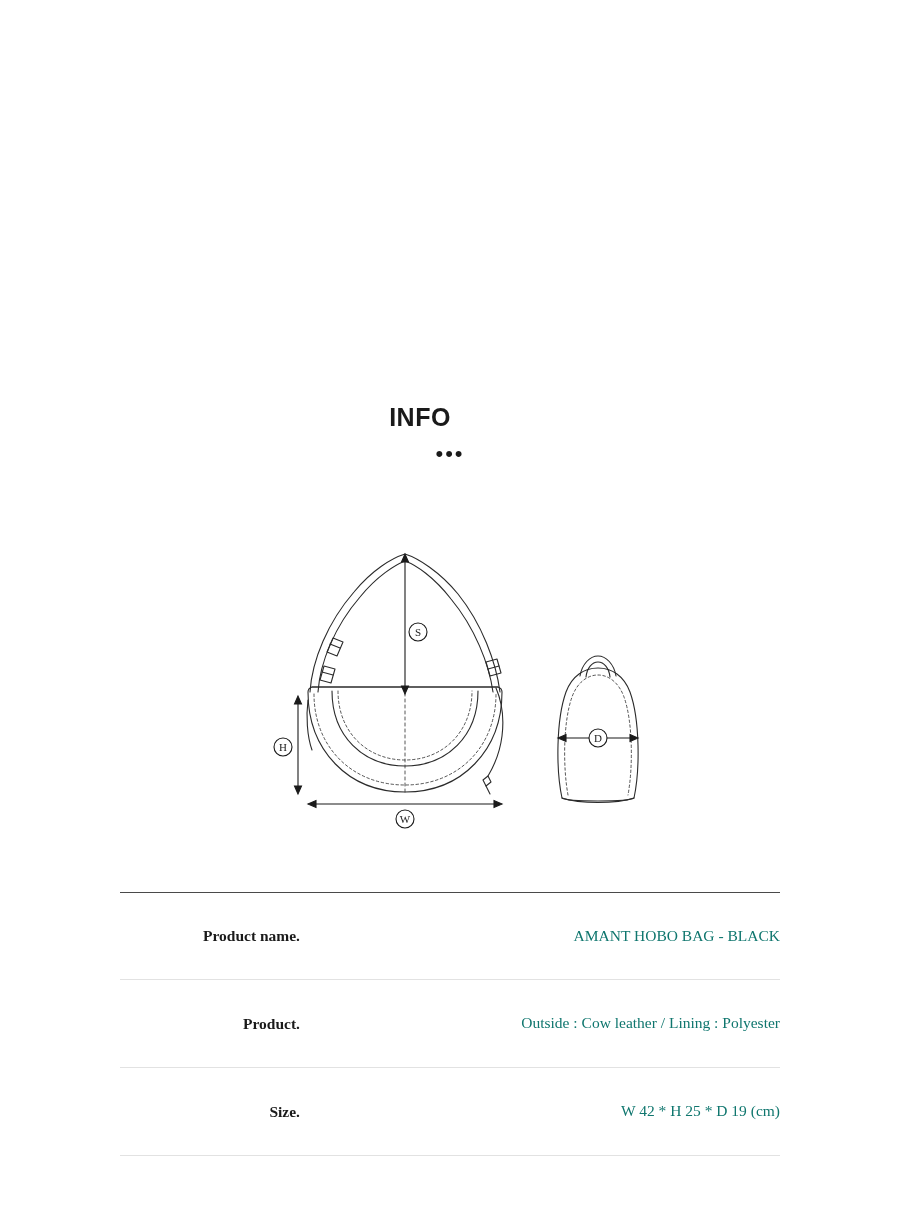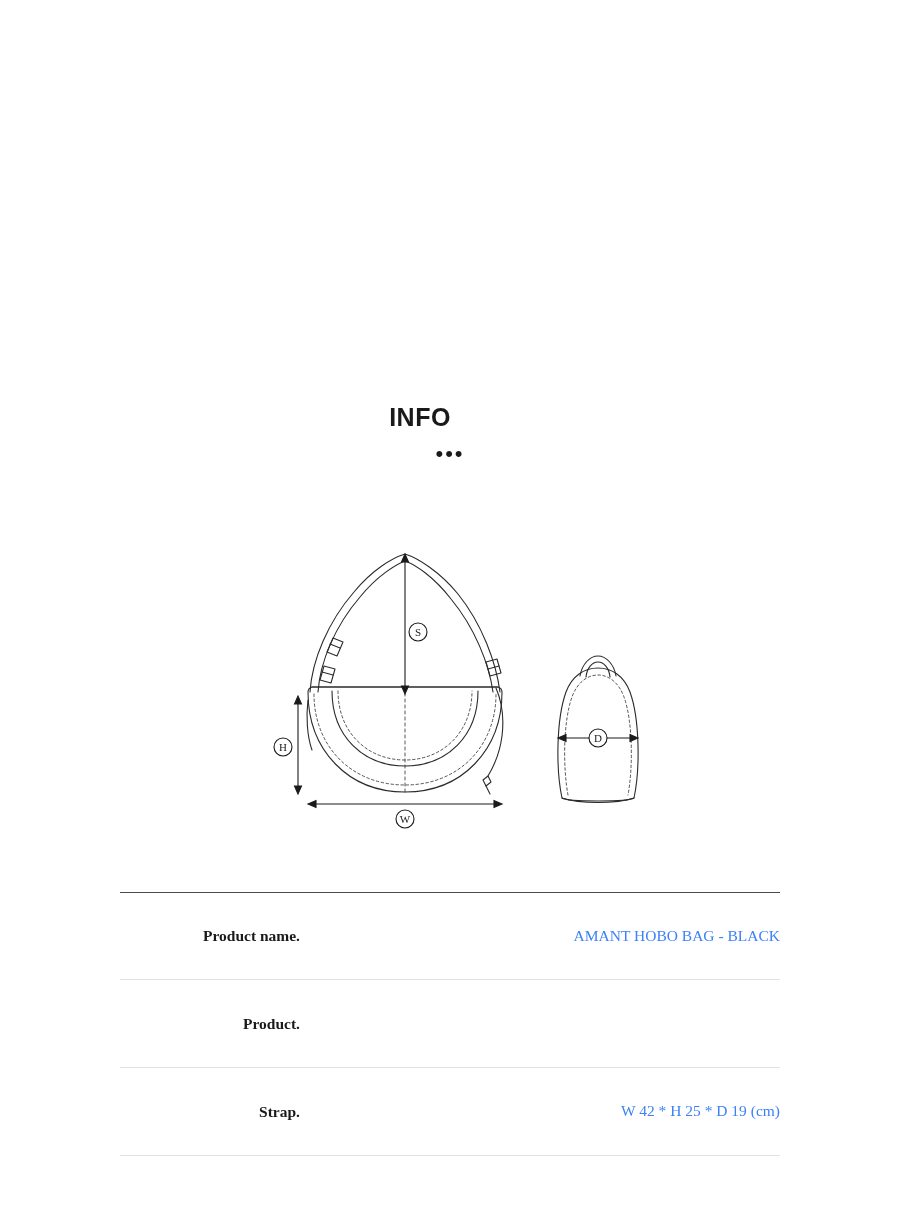--- a/index.html
+++ b/index.html
@@ -90,21 +90,21 @@
     box-sizing: border-box;
     font-family: "Liberation Serif", serif;
     font-weight: bold;
     font-size: 15.5px;
     color: #1a1a1a;
   }
   .spec-value {
     flex: 1;
     font-family: "Liberation Serif", serif;
     font-size: 15.5px;
-    color: #3b82f6;
+    color: #0f766e;
     line-height: 1.45;
   }
   .spec-value .line2 {
     display: block;
   }
 </style>
 </head>
 <body>
 
 <div class="page">
@@ -197,24 +197,25 @@
 
   <div class="spec-table">
 
     <div class="row first">
       <div class="spec-label">Product name.</div>
       <div class="spec-value">AMANT HOBO BAG - BLACK</div>
     </div>
 
     <div class="row">
       <div class="spec-label">Product.</div>
+      <div class="spec-value">Outside : Cow leather / Lining : Polyester</div>
     </div>
 
     <div class="row">
-      <div class="spec-label">Strap.</div>
+      <div class="spec-label">Size.</div>
       <div class="spec-value">
         <span>W 42 * H 25 * D 19 (cm)</span>
       </div>
     </div>
 
   </div>
 
 </div>
 
 </body></html>

